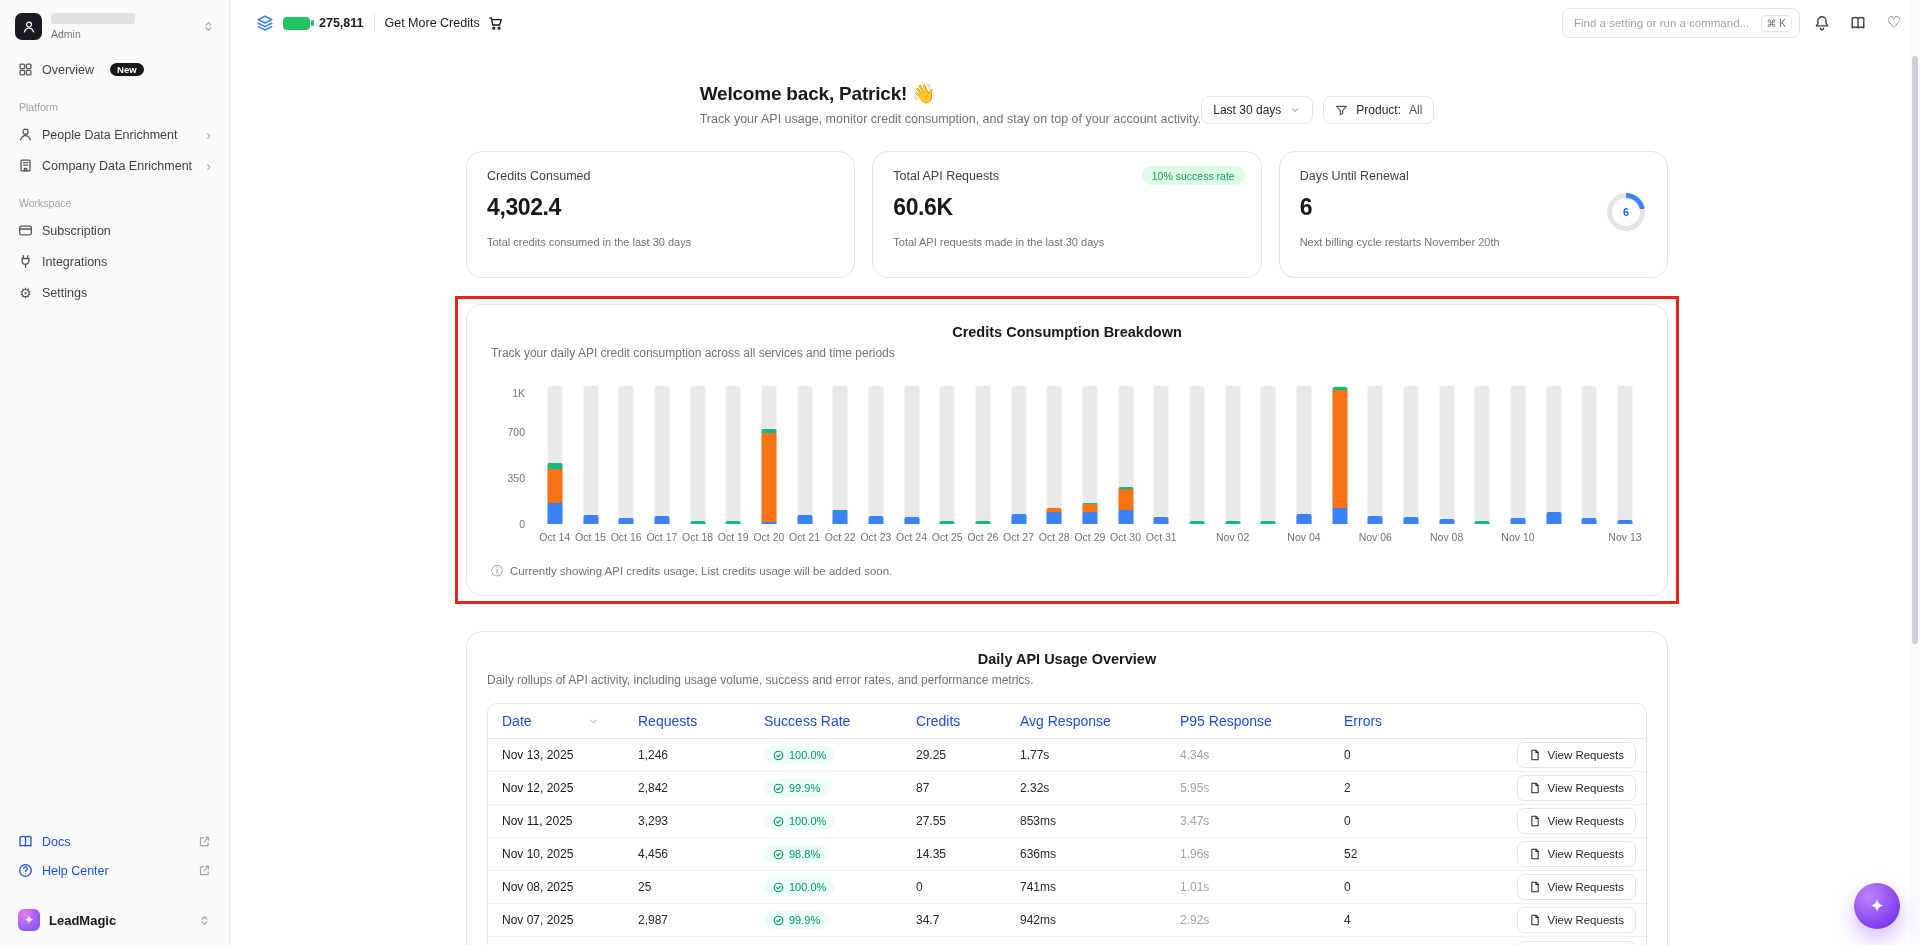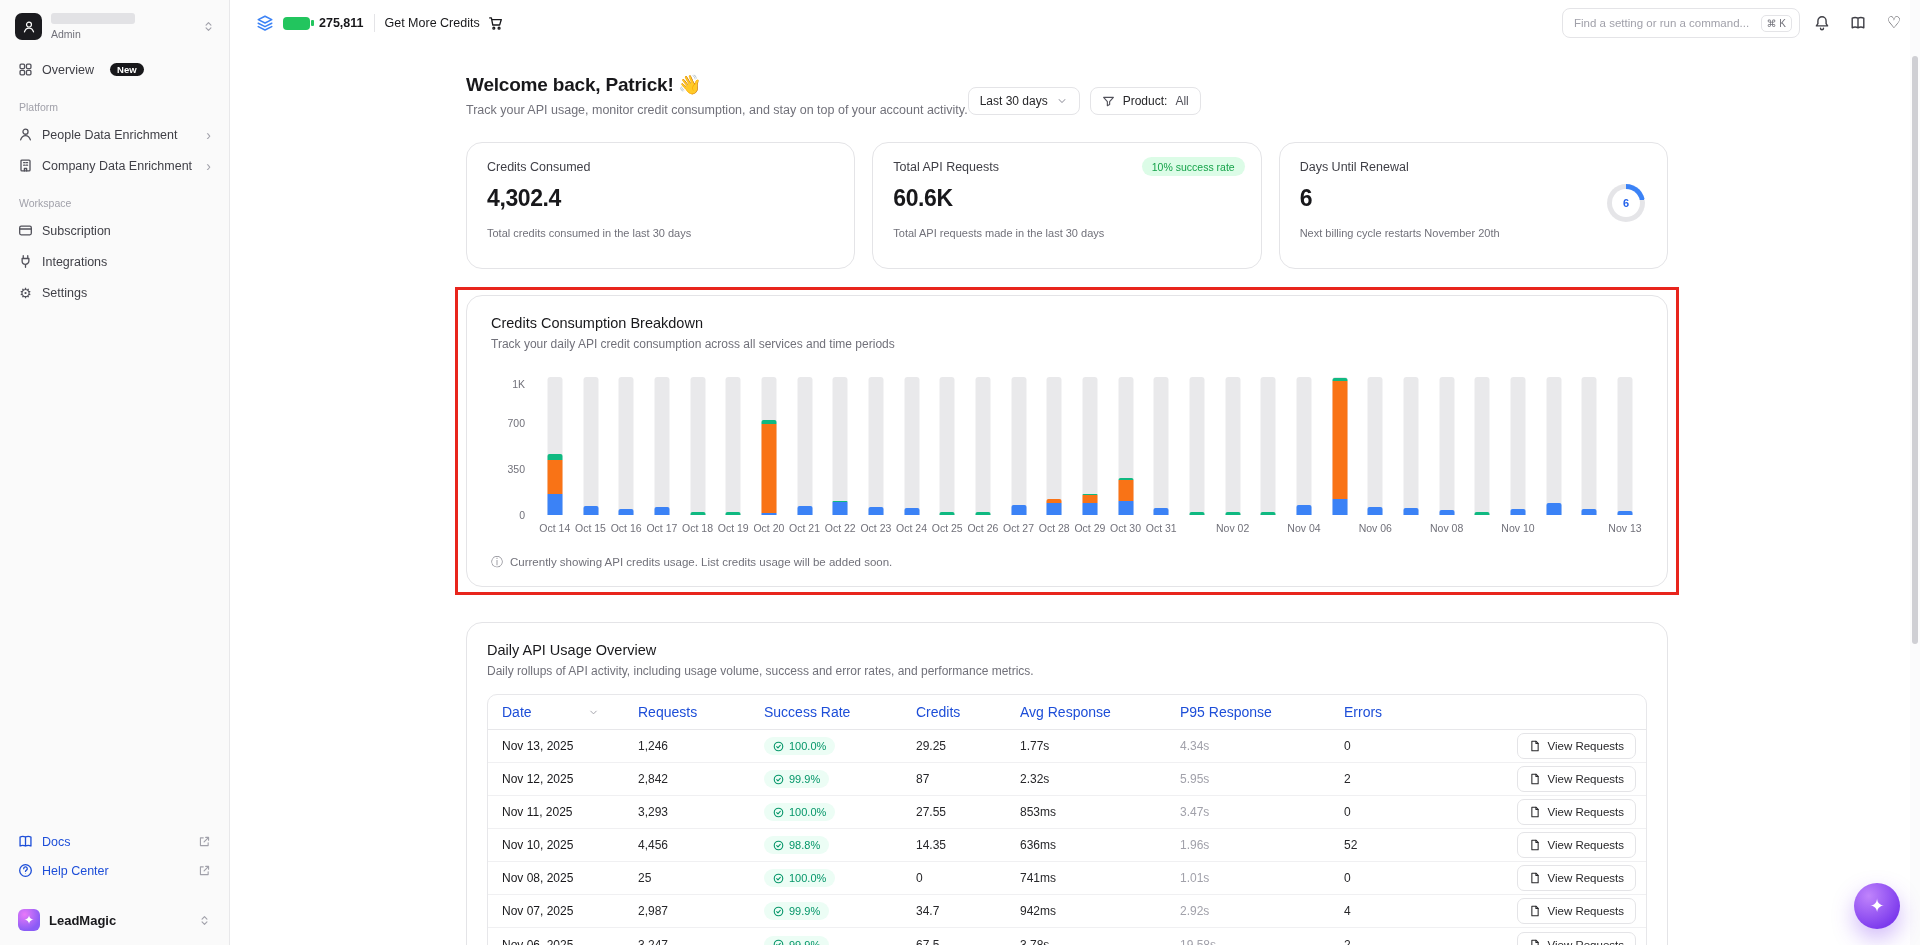--- a/index.html
+++ b/index.html
@@ -60,21 +60,21 @@
     font-family:inherit; background:transparent; }
   .searchbox input::placeholder { color:#a1a1aa; }
   .kbd { font-size:10px; color:#71717a; border:1px solid #e4e4e7; border-radius:5px; padding:2px 5px;
     white-space:nowrap; background:#fff; }
   .iconbtn { background:none; border:none; color:#3f3f46; cursor:pointer; display:grid; place-items:center;
     width:28px; height:28px; border-radius:7px; font-family:inherit; }
   .heart-char { font-size:16px; line-height:1; }
 
   
   .content { width:1202px; margin-left:236px; }
-  .welcome-row { margin-top:27px; display:flex; align-items:flex-end; justify-content:flex-start; }
+  .welcome-row { margin-top:36px; display:flex; align-items:flex-end; justify-content:center; }
   .page-title { font-size:19px; font-weight:700; letter-spacing:-.2px; }
   .page-sub { margin-top:7px; font-size:12.5px; color:#71717a; }
   .header-controls { display:flex; gap:10px; margin-bottom:2px; }
   .ctrl-btn { display:flex; align-items:center; gap:8px; height:28px; padding:0 11px; font-size:12px;
     border:1px solid #e4e4e7; border-radius:8px; background:#fff; cursor:pointer; color:#27272a;
     font-family:inherit; }
   .ctrl-btn .cv { color:#52525b; }
 
   .stats-row { margin-top:25px; display:grid; grid-template-columns:1fr 1fr 1fr; gap:17px; }
   .card { background:#fff; border:1px solid #e4e4e7; border-radius:16px; }
@@ -87,21 +87,21 @@
   .renewal-ring { position:absolute; top:41px; right:22px; width:38px; height:38px; border-radius:50%;
     background:conic-gradient(#3b82f6 0 22%, #e5e5e8 22% 100%); display:grid; place-items:center; }
   .renewal-ring::before { content:''; position:absolute; width:28px; height:28px; border-radius:50%;
     background:#fff; }
   .ring-num { position:relative; font-size:11px; font-weight:700; color:#2563eb; }
 
   
   .chart-zone { position:relative; margin-top:26px; }
   .annotation { position:absolute; inset:-8px -11px; border:3px solid #e8251d; pointer-events:none; z-index:5; }
   .chart-card { padding:19px 24px 18px; }
-  .card-h1 { font-size:14.5px; font-weight:400; }
+  .card-h1 { font-size:14.5px; font-weight:700;text-align:center; }
   .card-h2 { margin-top:6px; font-size:12px; color:#71717a; }
   .chart-wrap { display:flex; margin-top:26px; }
   .ygutter { width:46px; position:relative; }
   .ytick { position:absolute; right:12px; transform:translateY(50%); font-size:10.5px; color:#71717a; }
   .plot { flex:1; height:138px; position:relative; display:flex; }
   .bcol { flex:1; position:relative; cursor:pointer; }
   .btrack { position:absolute; bottom:0; left:50%; transform:translateX(-50%); width:15px; height:100%;
     background:#e9e9eb; border-radius:3px 3px 0 0; }
   .bstack { position:absolute; bottom:0; left:50%; transform:translateX(-50%); width:15px; height:100%;
     display:flex; flex-direction:column; justify-content:flex-end; }

